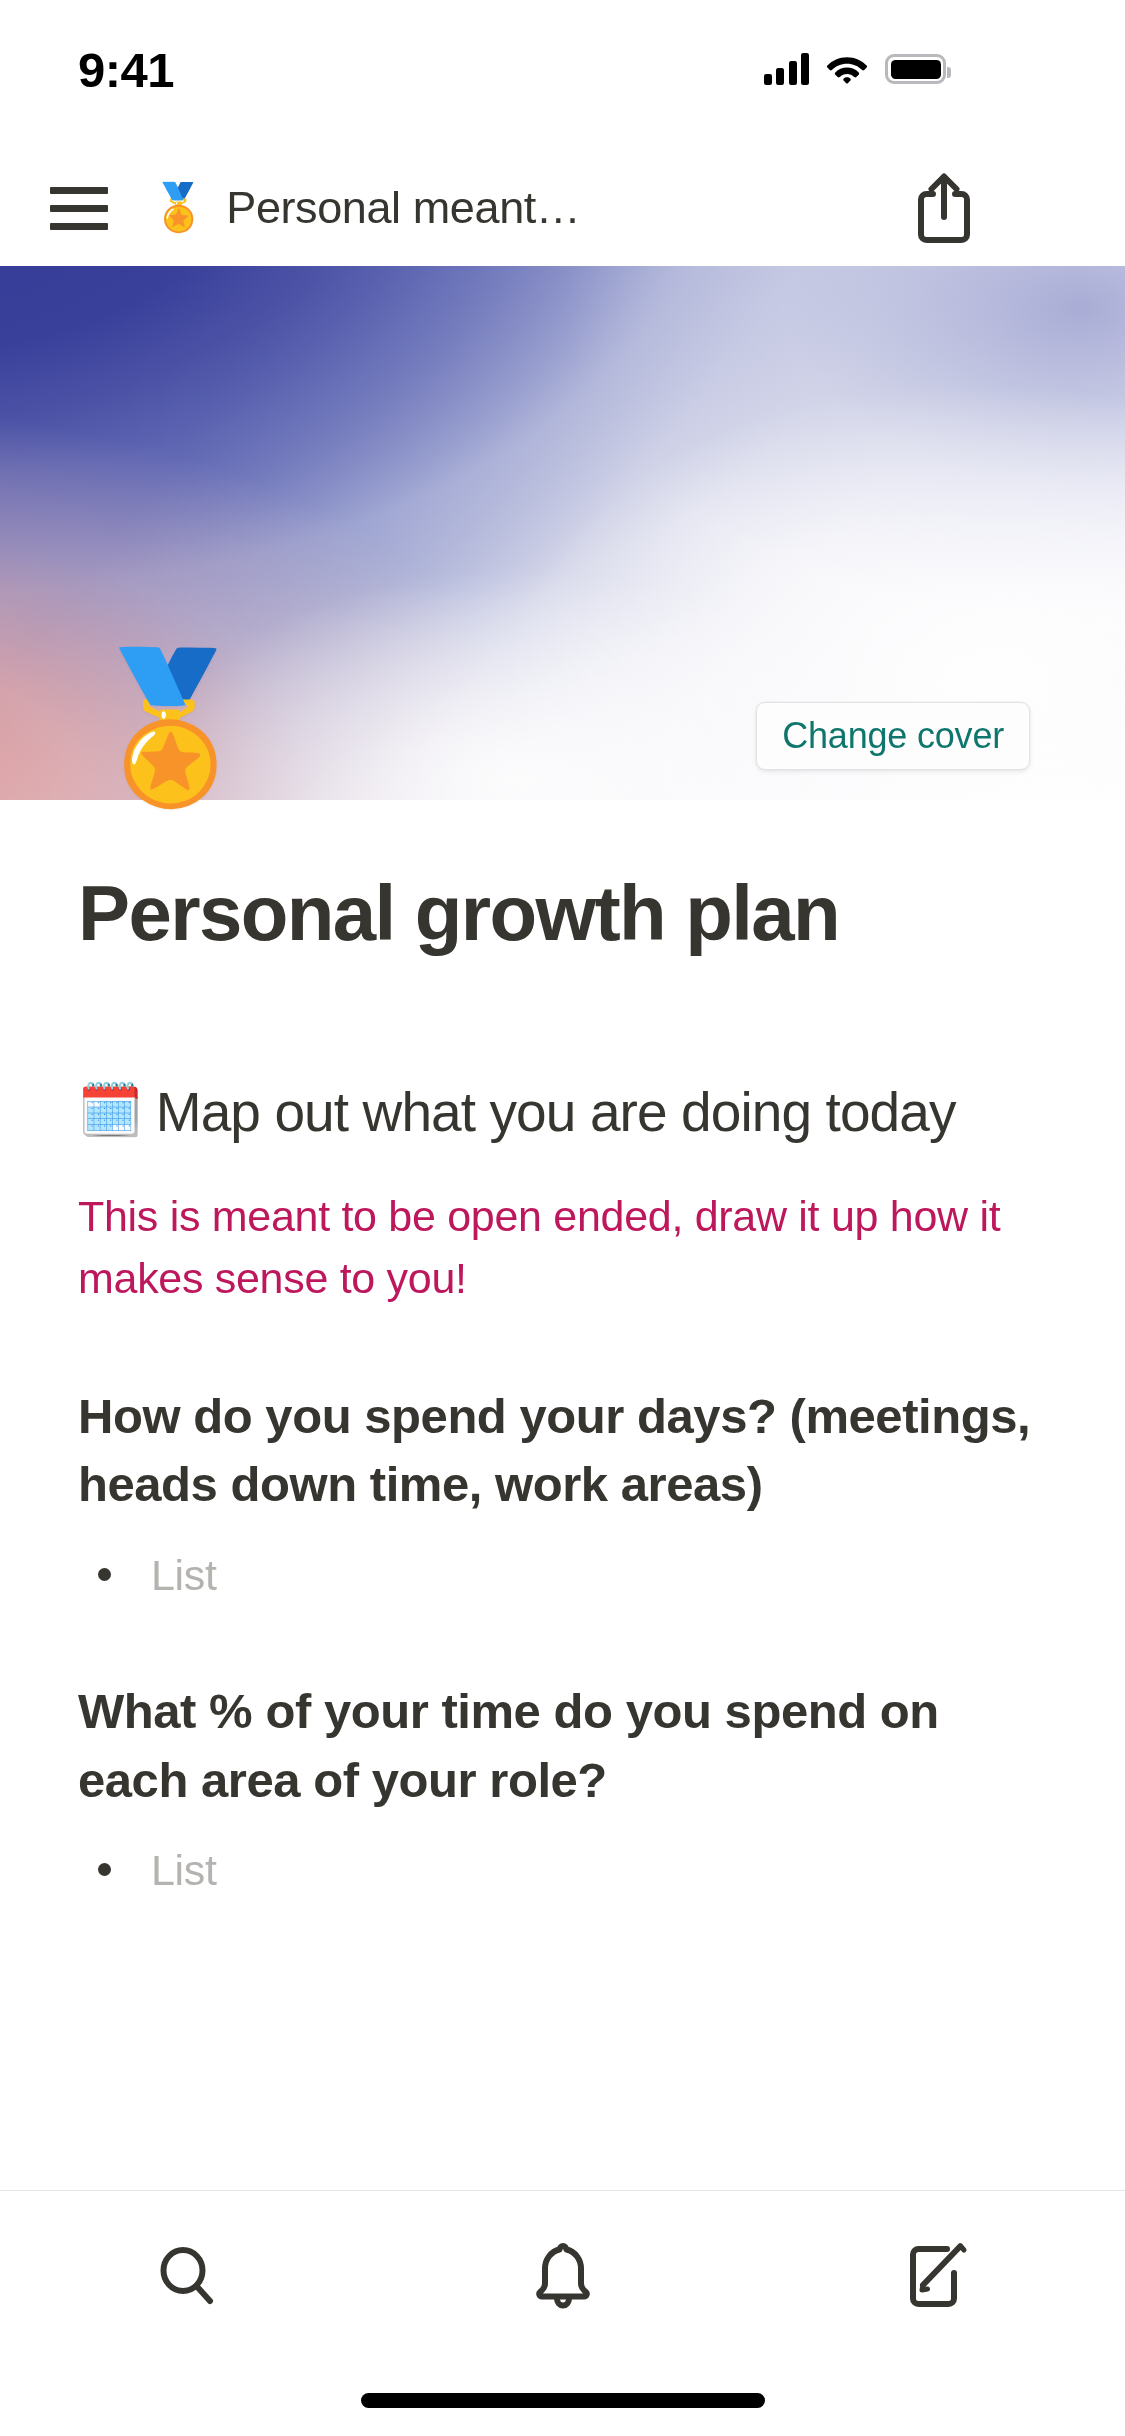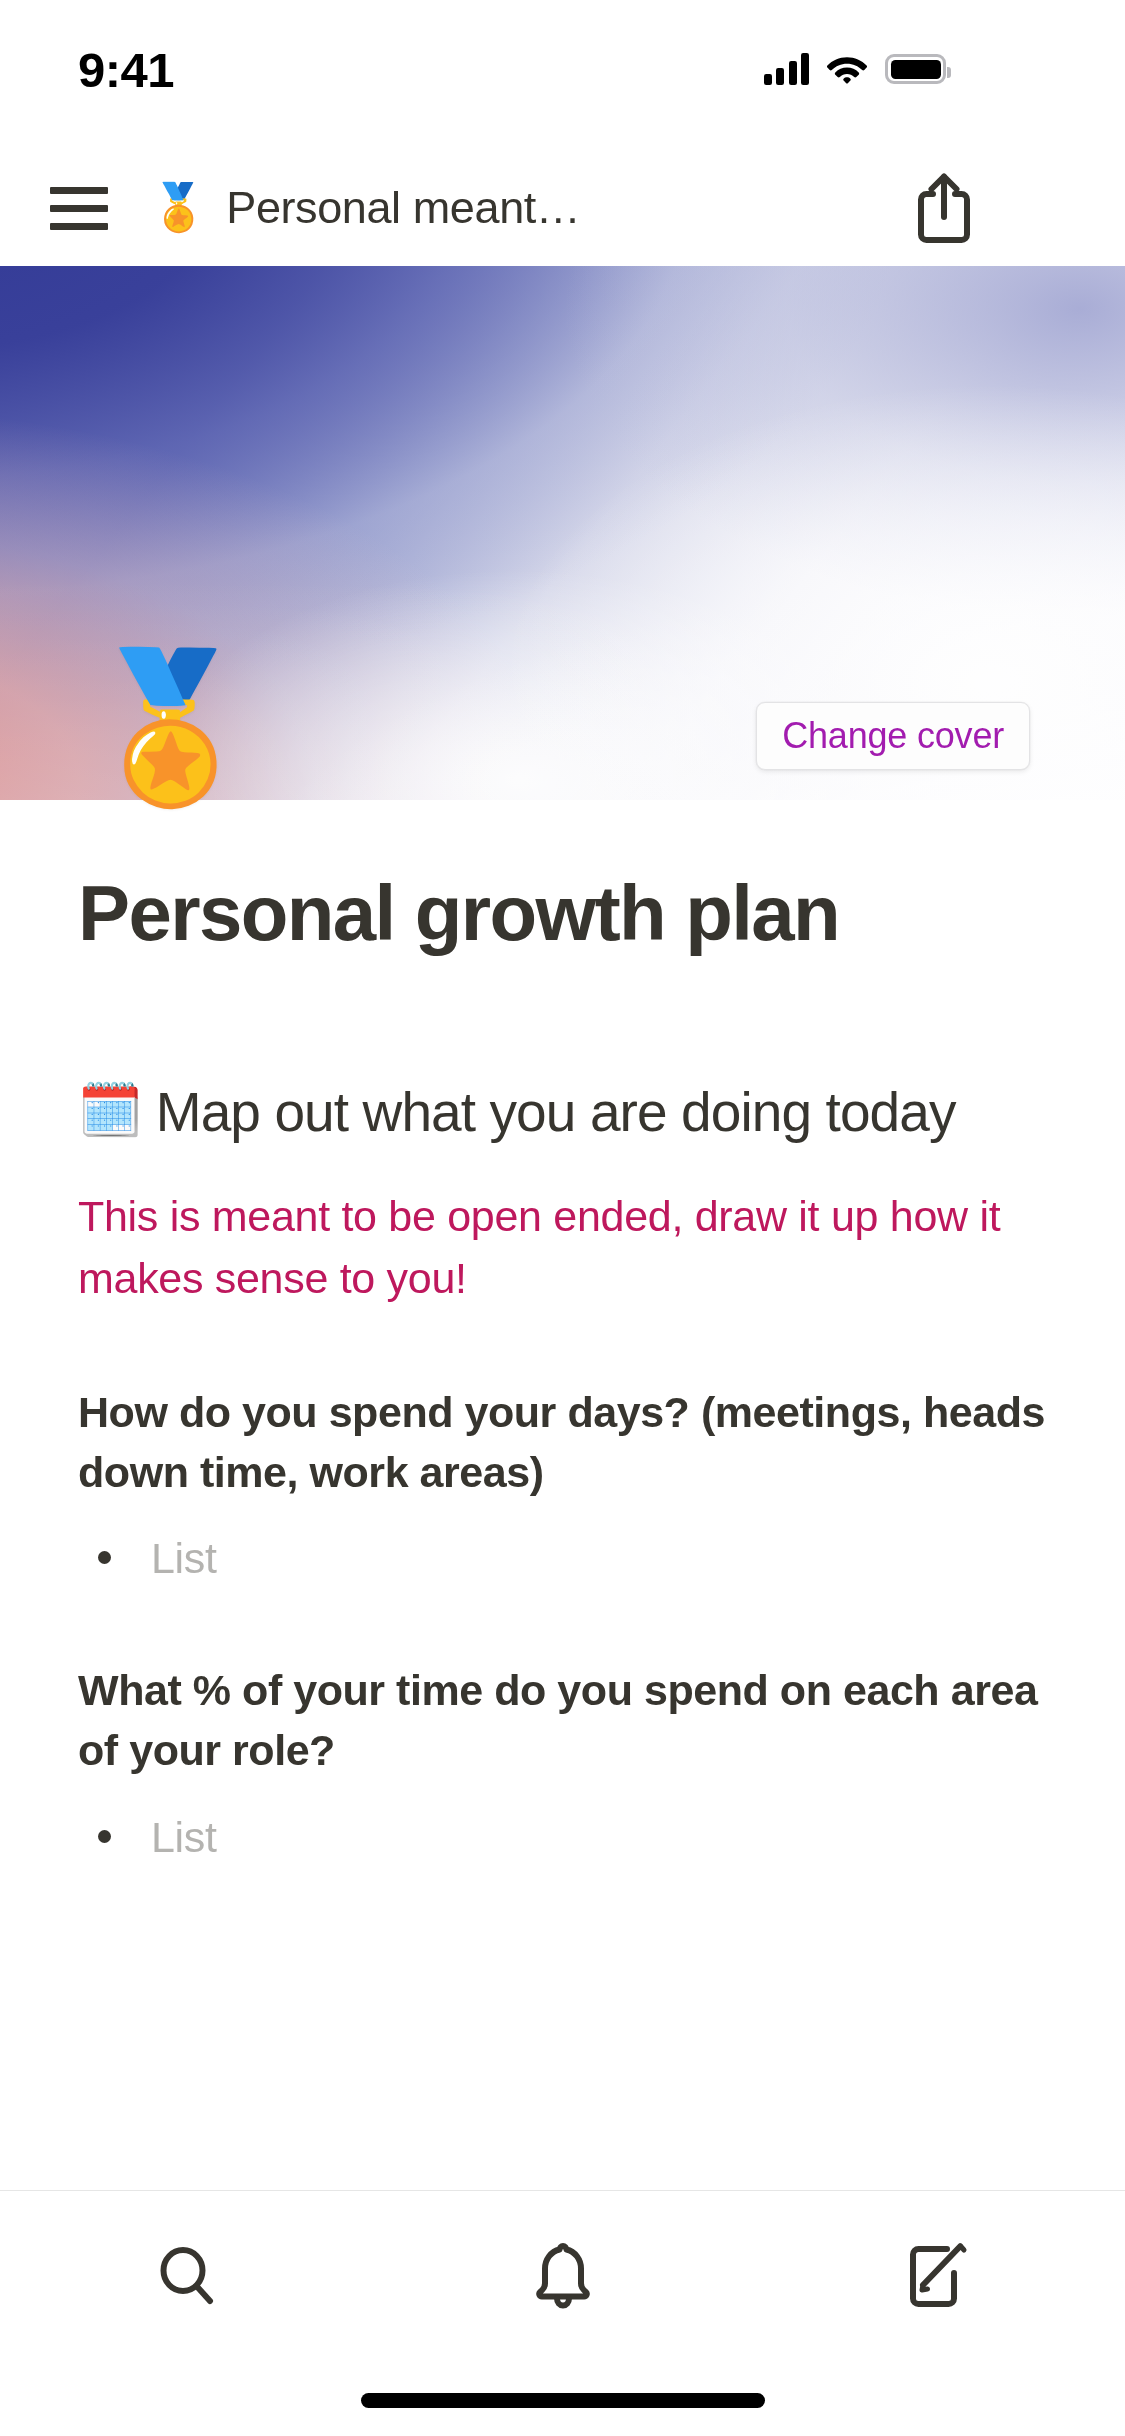--- a/index.html
+++ b/index.html
@@ -141,21 +141,21 @@
     position:absolute; top:702px; right:95px;
     height:68px; padding:0 25px;
     display:flex; align-items:center;
     background:#fdfdfd;
     border:1.5px solid #e3e3e5;
     border-radius:9px;
     box-shadow:0 2px 5px rgba(15,15,15,0.08), 0 0 0 0.5px rgba(15,15,15,0.04);
     z-index:15;
   }
   .change-cover span {
-    font-size:36px; color:#a21caf;
+    font-size:36px; color:#0f766e;
     letter-spacing:-0.2px; white-space:nowrap;
   }
 
   
   .page-icon {
     position:absolute; top:655px; left:80px;
     font-size:145px; line-height:1;
     z-index:20;
     filter:drop-shadow(0 1px 1px rgba(0,0,0,0.05));
   }
@@ -187,21 +187,21 @@
     color:#37352f; letter-spacing:-0.9px;
     line-height:1.28;
   }
   .para {
     margin-top:38px;
     font-size:43px; color:#be185d;
     line-height:1.44; letter-spacing:-0.3px;
   }
   .question {
     margin-top:72px;
-    font-size:43px; font-weight:700;
+    font-size:49px; font-weight:700;
     color:#37352f; line-height:1.4;
     letter-spacing:-0.45px;
   }
   .bullet-row {
     margin-top:26px;
     display:flex; align-items:flex-start;
     padding-left:20px;
   }
   .bullet-dot {
     flex:none; width:13px; height:13px;

